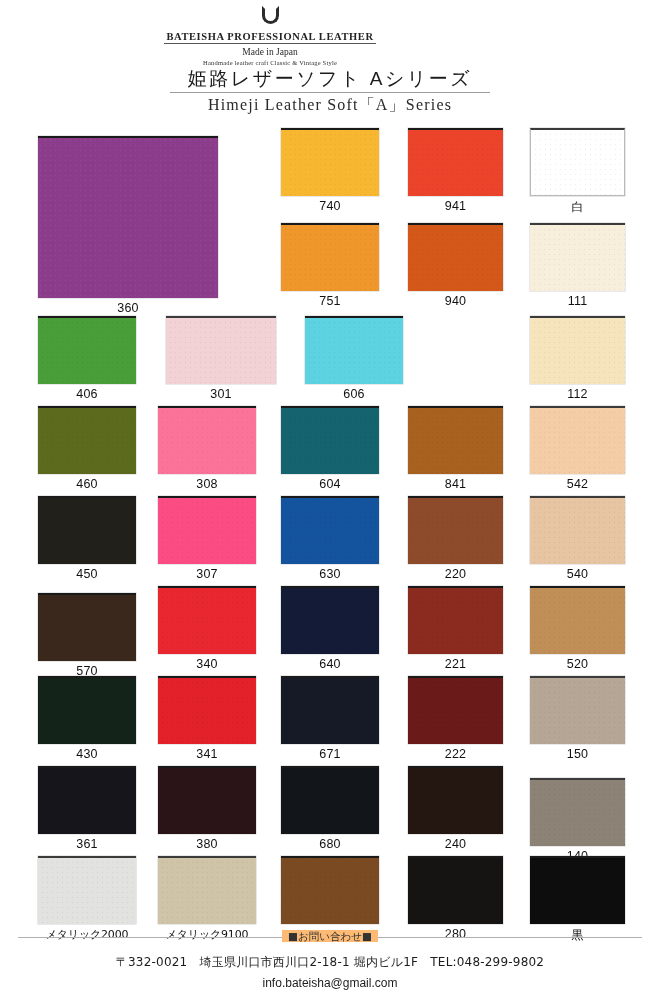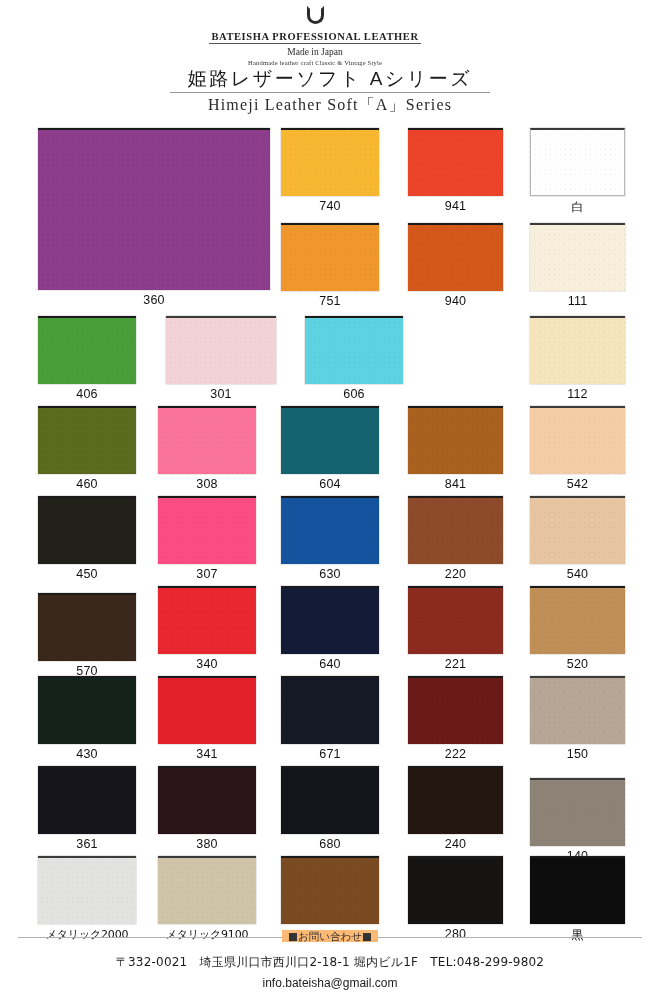--- a/index.html
+++ b/index.html
@@ -8,21 +8,21 @@
     background:#ffffff;
     font-family:"Liberation Sans","DejaVu Sans",sans-serif;
     color:#111;
     overflow:hidden;
     position:relative;
   }
   .page{position:relative;width:660px;height:997px;}
 
   
   .header{position:absolute;left:0;top:0;width:660px;height:118px;}
-  .brand{position:absolute;left:0;top:6px;width:540px;text-align:center;margin-left:45px;}
+  .brand{position:absolute;left:0;top:6px;width:540px;text-align:center;}
   .horseshoe{
     display:block;margin:0 auto 2px auto;
     width:17px;height:18px;
     border:3px solid #2b2b2b;
     border-top-color:transparent;
     border-radius:0 0 9px 9px;
     box-sizing:border-box;
   }
   .brand-name{
     font-family:"Liberation Serif","DejaVu Serif",serif;
@@ -119,21 +119,21 @@
       <div class="brand-name">BATEISHA PROFESSIONAL LEATHER</div>
       <div class="brand-sub1">Made in Japan</div>
       <div class="brand-sub2">Handmade leather craft Classic &amp; Vintage Style</div>
     </div>
     <div class="title-jp">姫路レザーソフト Aシリーズ</div>
     <div class="title-rule"></div>
     <div class="title-en">Himeji Leather Soft「A」Series</div>
   </div>
 
   <div class="grid" id="grid">
-      <div class="cell" style="left: 38px; top: 10px; width: 232px;">
+      <div class="cell" style="left: 38px; top: 18px; width: 180px;">
         <div class="sw big" style="height: 162px; background: rgb(139, 60, 139);"></div>
         <div class="lbl">360</div>
       </div>
       <div class="cell" style="left: 281px; top: 10px; width: 98px;">
         <div class="sw" style="height: 68px; background: rgb(247, 183, 49);"></div>
         <div class="lbl">740</div>
       </div>
       <div class="cell" style="left: 408px; top: 10px; width: 95px;">
         <div class="sw" style="height: 68px; background: rgb(236, 68, 42);"></div>
         <div class="lbl">941</div>

